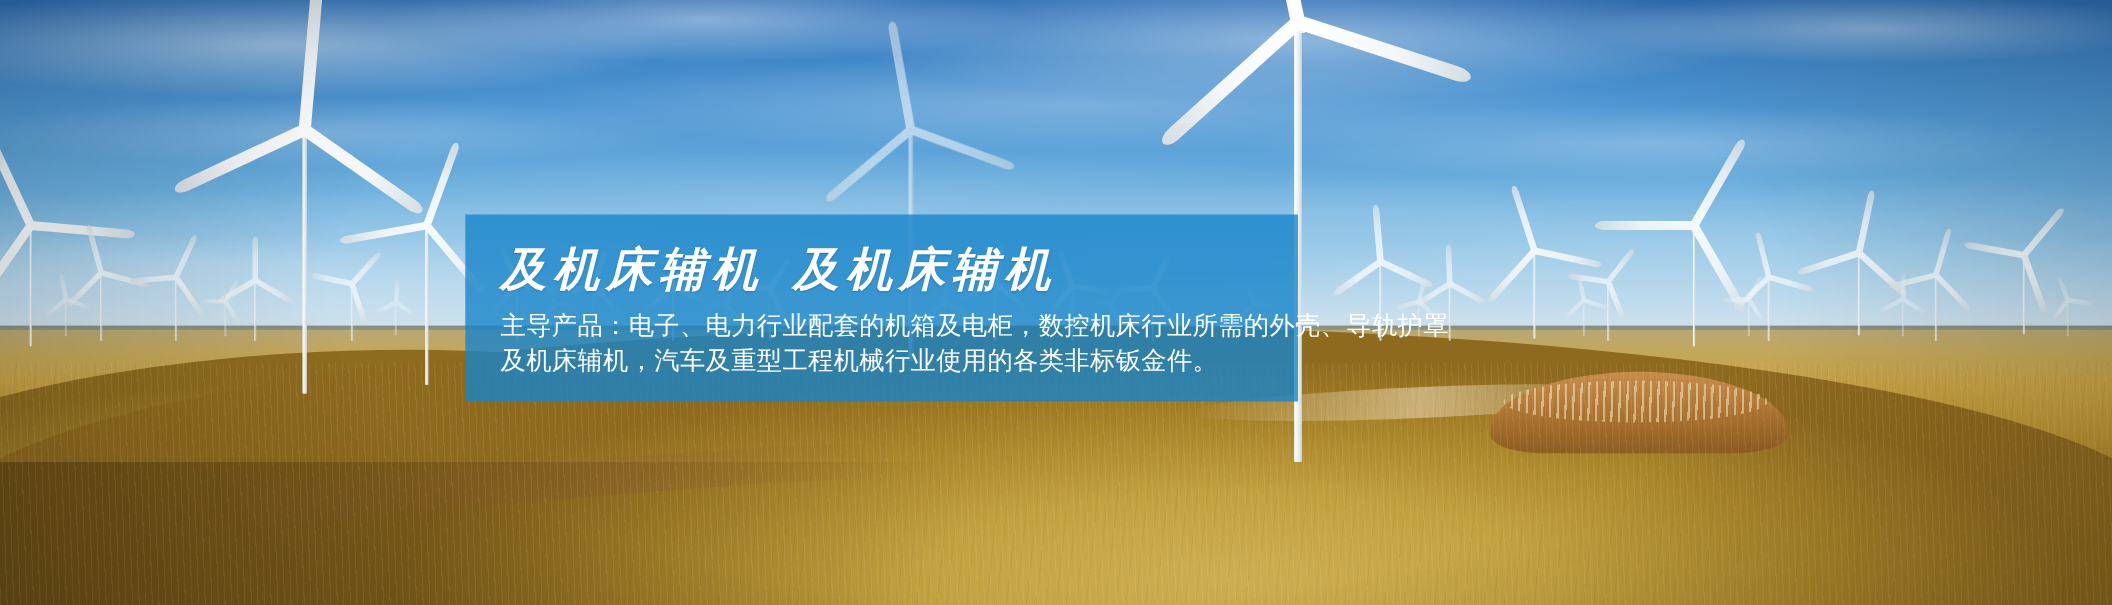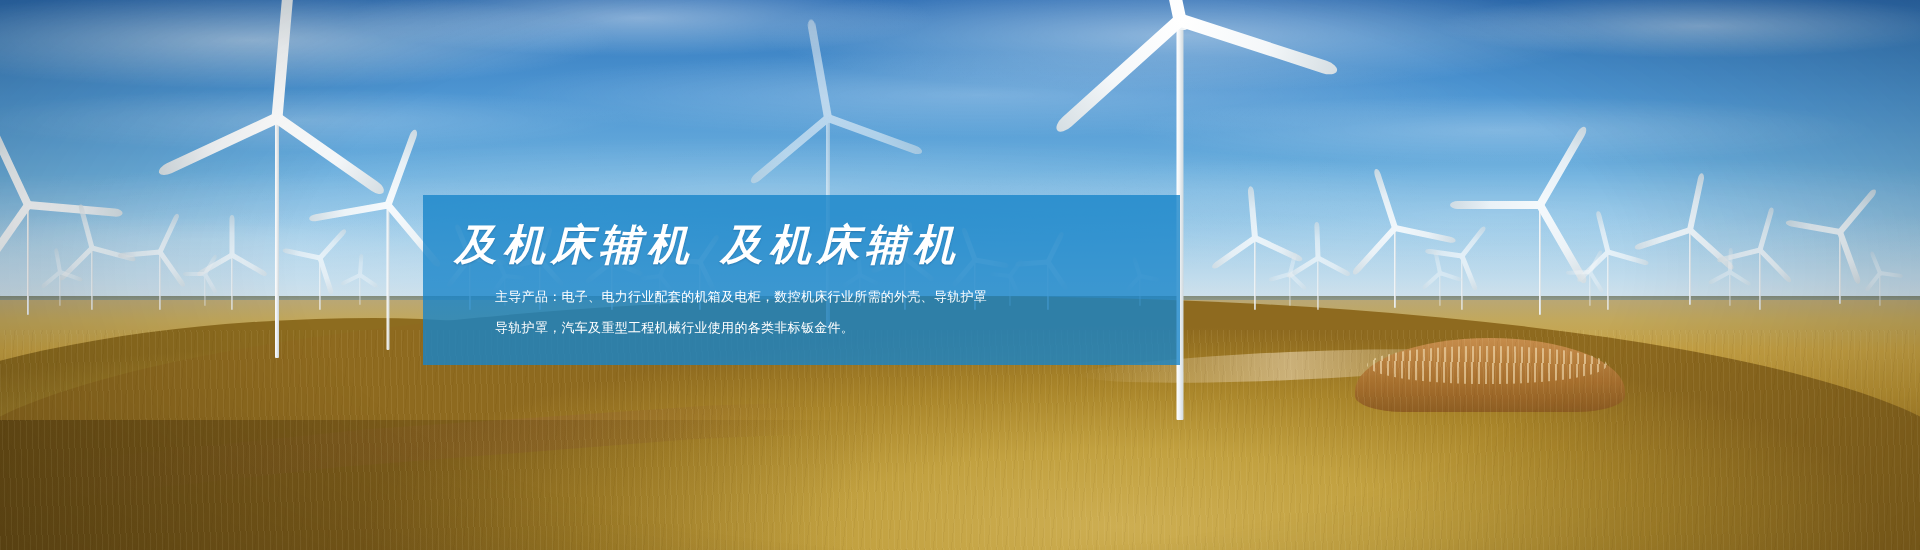--- a/index.html
+++ b/index.html
@@ -148,24 +148,23 @@
     font-weight:700;
     font-style:italic;
     letter-spacing:6px;
     white-space:nowrap;
     text-shadow:0 1px 2px rgba(0,40,80,.25);
   }
   .headline .gap{display:inline-block;width:26px;}
   .desc{
     position:absolute;left:32px;top:86px;width:700px;
     color:#ffffff;
-    font-size:13px;
+    font-size:23px;
     line-height:31px;
     letter-spacing:.3px;
-    margin-left:40px;
   }
   .desc div{white-space:nowrap;}
 </style>
 </head>
 <body>
 
 <div class="banner">
 
   <div class="sky"></div>
   <div class="cloudlayer"></div>
@@ -452,17 +451,17 @@
     </div>
 
   <div class="vignette"></div>
 
   <div class="panel">
     <div class="headline">
       <span>及机床辅机</span><span class="gap"></span><span>及机床辅机</span>
     </div>
     <div class="desc">
       <div>主导产品：电子、电力行业配套的机箱及电柜，数控机床行业所需的外壳、导轨护罩</div>
-      <div>导轨护罩，汽车及重型工程机械行业使用的各类非标钣金件。</div>
+      <div>及机床辅机，汽车及重型工程机械行业使用的各类非标钣金件。</div>
     </div>
   </div>
 
 </div>
 
 </body></html>

